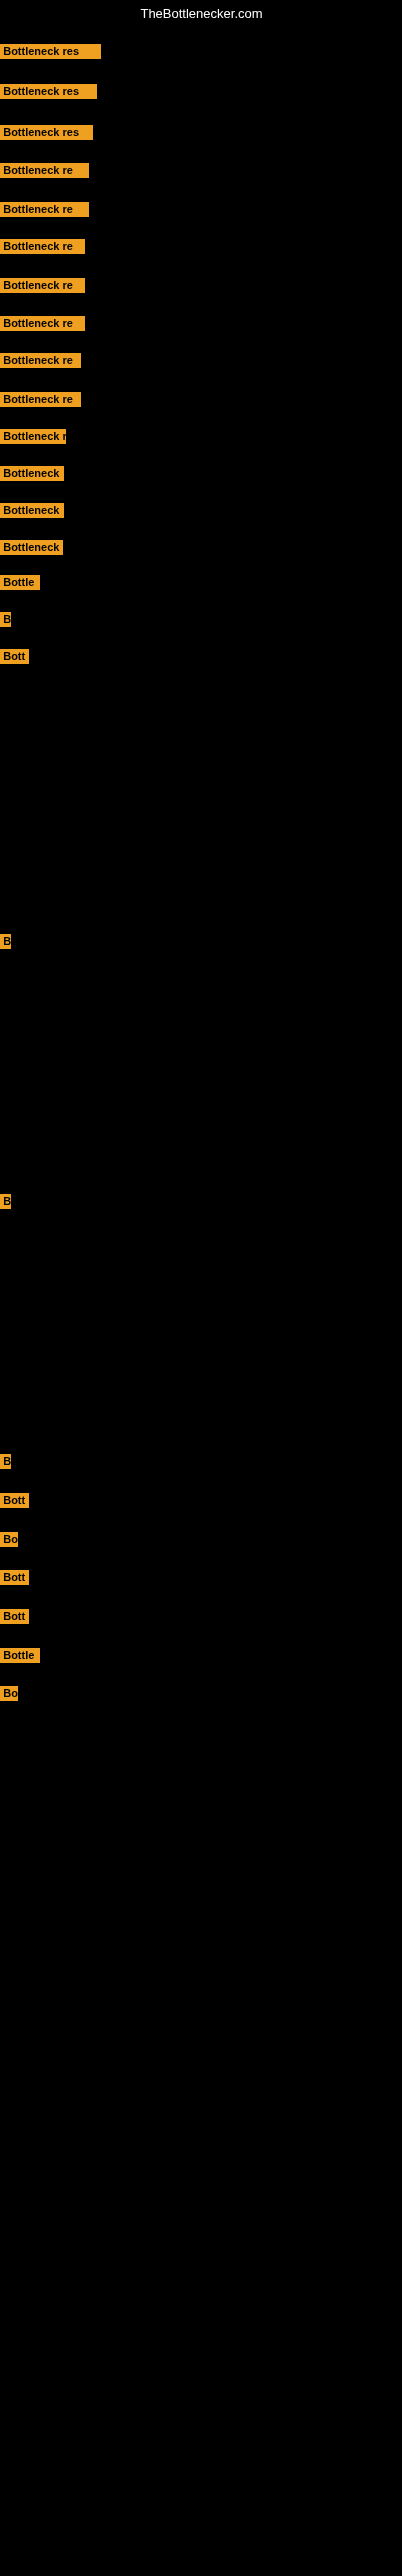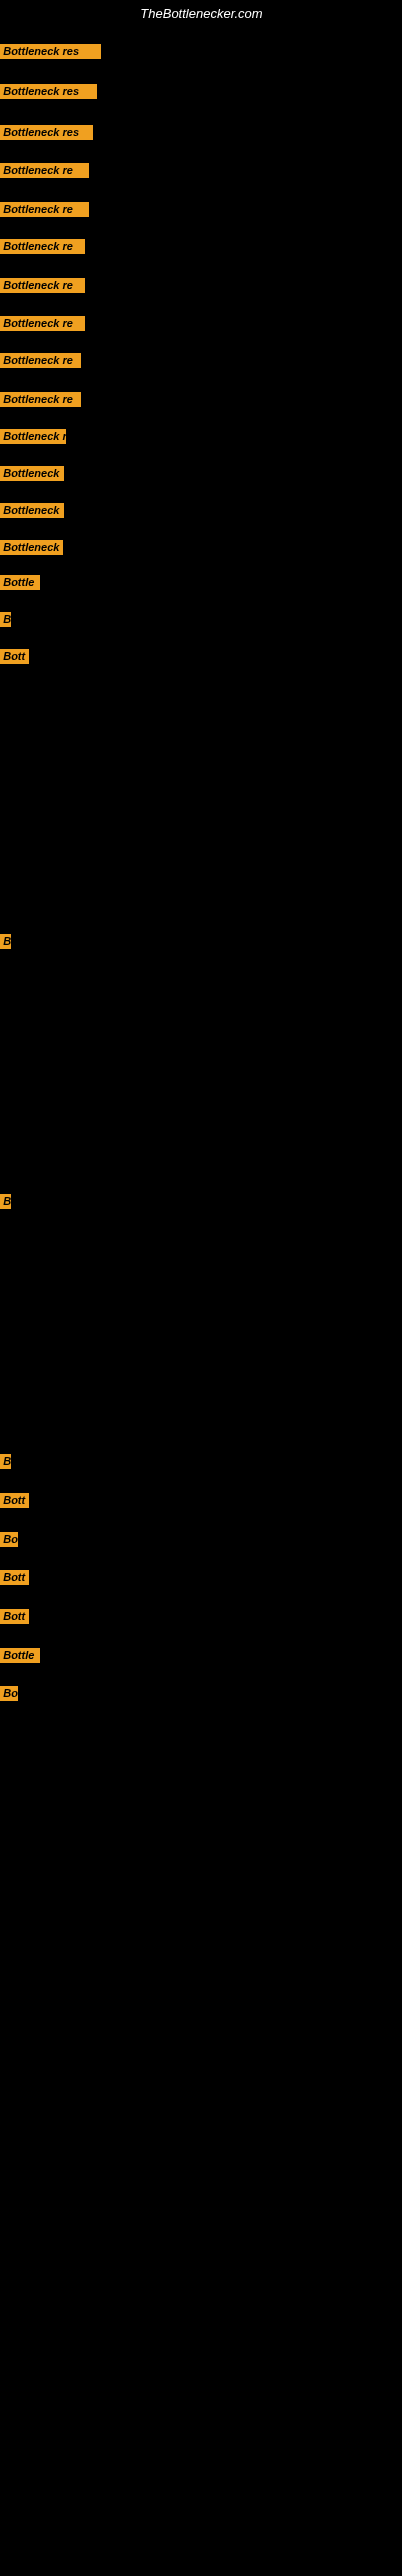--- a/index.html
+++ b/index.html
@@ -1,19 +1,18 @@
 <!DOCTYPE html>
 <html style="font-size:13px"><head>
   <meta charset="utf-8">
   <style>
     * {
       margin: 0;
       padding: 0;
       box-sizing: border-box;
-      font-style: italic;
     }
     body {
       background-color: #000000;
       width: 403px;
       min-height: 2576px;
       font-family: Arial, sans-serif;
       position: relative;
     }
     .site-title {
       color: #ffffff;

